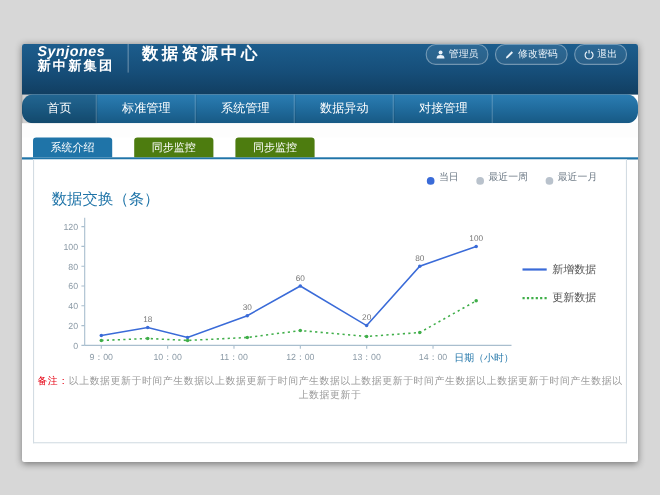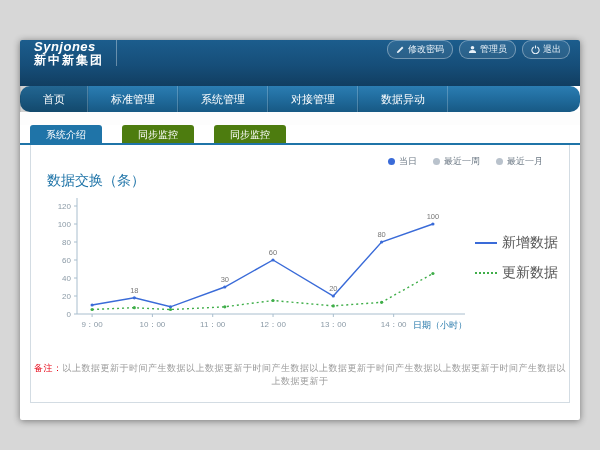--- a/index.html
+++ b/index.html
@@ -65,79 +65,80 @@
   .tab.active { background:#1f74a8; }
   
   .panel {
     margin:0 10px; height:258px; background:#fff;
     border:1px solid #d3dce3; border-top:none; position:relative;
   }
   .range-legend {
     display:flex; justify-content:flex-end; gap:16px;
     padding:10px 26px 0 0; font-size:9px; color:#6b7884;
   }
-  .range-item { display:flex; align-items:center; gap:4px; cursor:pointer; }
+  .range-item { display:flex; align-items:flex-end; gap:4px; cursor:pointer; }
   .range-dot { width:7px; height:7px; border-radius:50%; background:#b9c2cc; }
   .ylabel { margin:4px 0 0 16px; font-size:14px; color:#1f74a8; }
   .chart-row { display:flex; align-items:center; padding-left:10px; }
   .series-legend { display:flex; flex-direction:column; gap:12px; margin:-14px 0 0 4px; }
-  .series-item { display:flex; align-items:center; font-size:14px; color:#555; cursor:pointer; white-space:nowrap; }
+  .series-item { display:flex; align-items:center; font-size:10px; color:#555; cursor:pointer; white-space:nowrap; }
   .series-sample { width:22px; height:0; margin-right:5px; }
-  .note { text-align:center; font-size:9px; color:#9a9a9a; margin-top:22px; letter-spacing:.5px; }
+  .note { text-align:center; font-size:9px; color:#9a9a9a; letter-spacing:.5px; }
   .note-prefix { color:#e60012; }
 </style>
 </head>
 <body>
 
 <div class="stage">
   <div class="window">
 
     <div class="topbar">
       <div class="logo-block">
         <div class="logo-accent"></div>
         <div class="logo-brand">Synjones</div>
         <div class="logo-company">新中新集团</div>
       </div>
       <div class="v-divider"></div>
+      <div class="app-title">数据资源中心</div>
       <div class="top-actions">
-        <div class="chip">
-          <span>
-            <svg width="9" height="9" viewBox="0 0 10 10">
-                <path d="M1 9l1.8-.4 5.4-5.4-1.4-1.4L1.4 7.2z" fill="#eaf2f9"></path>
-              </svg>
-          </span>
-          <span>修改密码</span>
-        </div>
         <div class="chip">
           <span>
             <svg width="9" height="9" viewBox="0 0 10 10">
                 <circle cx="5" cy="3" r="2" fill="#eaf2f9"></circle>
                 <path d="M1 9a4 3.4 0 0 1 8 0z" fill="#eaf2f9"></path>
               </svg>
           </span>
           <span>管理员</span>
         </div>
         <div class="chip">
           <span>
             <svg width="9" height="9" viewBox="0 0 10 10">
+                <path d="M1 9l1.8-.4 5.4-5.4-1.4-1.4L1.4 7.2z" fill="#eaf2f9"></path>
+              </svg>
+          </span>
+          <span>修改密码</span>
+        </div>
+        <div class="chip">
+          <span>
+            <svg width="9" height="9" viewBox="0 0 10 10">
                 <path d="M3 2.2a4 4 0 1 0 4 0" fill="none" stroke="#eaf2f9" stroke-width="1.2"></path>
                 <line x1="5" y1="0.5" x2="5" y2="4" stroke="#eaf2f9" stroke-width="1.2"></line>
               </svg>
           </span>
           <span>退出</span>
         </div>
       </div>
     </div>
 
     <div class="mainnav">
       <div class="nav-item active">首页</div>
       <div class="nav-item">标准管理</div>
       <div class="nav-item">系统管理</div>
+      <div class="nav-item">数据异动</div>
       <div class="nav-item">对接管理</div>
-      <div class="nav-item">数据异动</div>
     </div>
 
     <div class="tab-gap"></div>
 
     <div class="tabs">
       <div class="tab active">系统介绍</div>
       <div class="tab">同步监控</div>
       <div class="tab">同步监控</div>
     </div>
 

